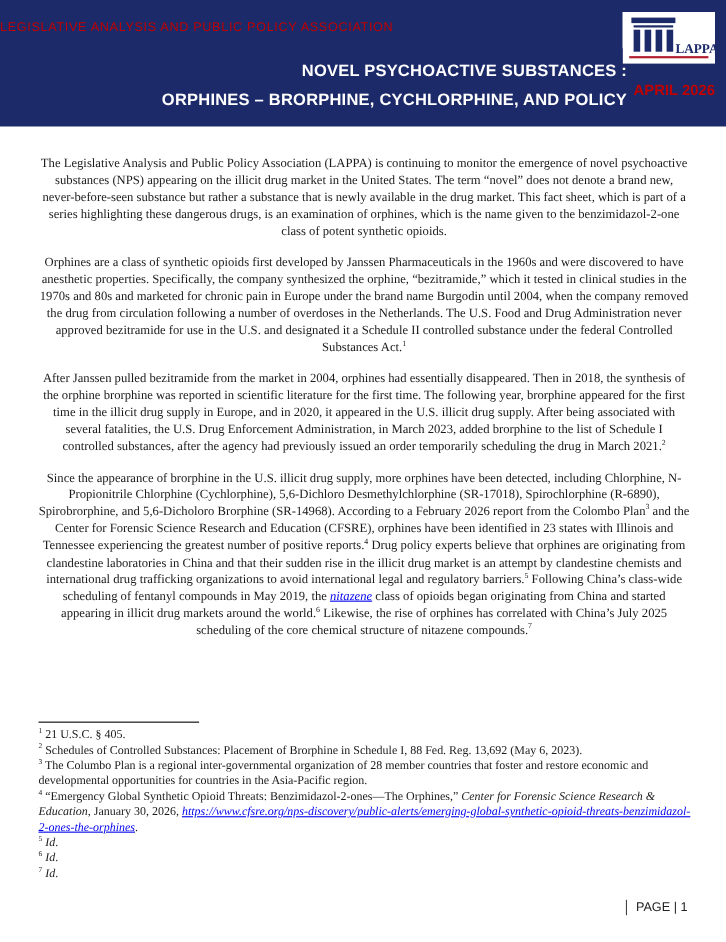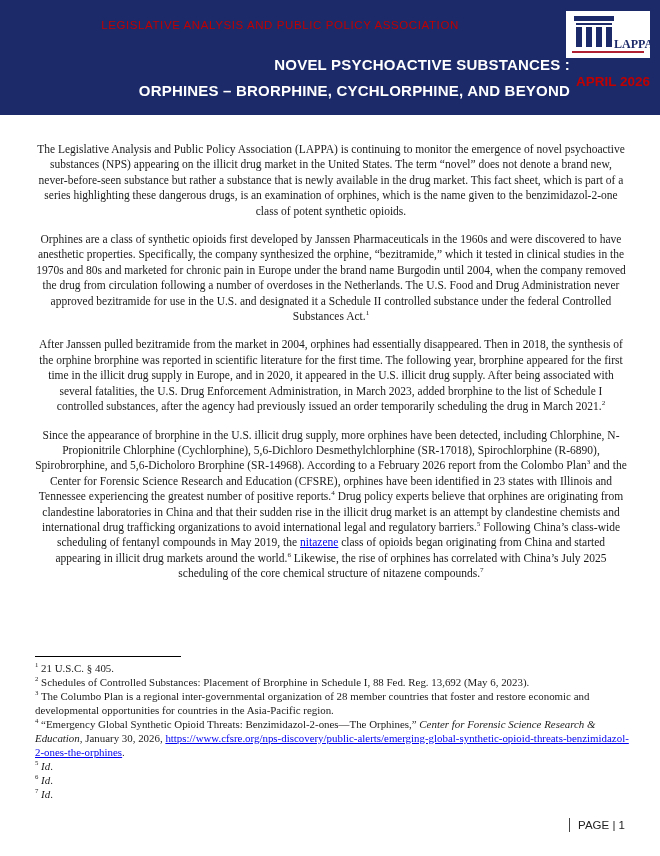--- a/index.html
+++ b/index.html
@@ -9,21 +9,21 @@
     --text:#1a1a1a;
   }
   html,body{margin:0;padding:0;background:#fff;}
   .page{
     position:relative;width:660px;height:856px;background:#fff;overflow:hidden;
     font-family:"Liberation Serif",serif;color:var(--text);
   }
   
   .header{position:absolute;top:0;left:0;width:660px;height:115px;background:var(--navy);}
   .org-title{
-    position:absolute;top:19px;left:0;width:560px;text-align:center;
+    position:absolute;top:19px;left:0;width:560px;
     font-family:"Liberation Sans",sans-serif;font-size:11.5px;letter-spacing:.6px;
     color:var(--red);font-weight:400;white-space:nowrap;
   }
   .doc-title{
     position:absolute;top:52px;left:30px;width:540px;text-align:right;
     font-family:"Liberation Sans",sans-serif;font-weight:700;font-size:15px;
     line-height:26px;color:#ffffff;letter-spacing:.2px;
   }
   .date{
     position:absolute;top:74px;right:10px;
@@ -36,21 +36,21 @@
   .logo svg{display:block;}
   .nv{fill:var(--navy);}
   .rd{fill:#b02030;}
   
   .body{
     position:absolute;top:142px;left:35px;width:592px;
     font-size:11.5px;line-height:15.4px;text-align:center;
   }
   .body p{margin:0 0 13px 0;}
   sup{font-size:.62em;line-height:0;vertical-align:super;}
-  a.link{color:var(--link);text-decoration:underline;cursor:pointer;overflow-wrap:break-word;}
+  a.link{color:var(--link);text-decoration:underline;cursor:pointer;overflow-wrap:break-word;font-style:italic;}
   .italic{font-style:italic;}
   
   .footnotes{
     position:absolute;top:656px;left:35px;width:600px;
     font-size:10.9px;line-height:14px;
   }
   .fn-rule{width:146px;border-top:1px solid #000;margin-bottom:4px;}
   .fn{margin:0;}
   
   .page-num{
@@ -76,21 +76,21 @@
         <rect class="nv" x="20" y="16" width="6" height="20"></rect>
         <rect class="nv" x="30" y="16" width="6" height="20"></rect>
         <rect class="nv" x="40" y="16" width="6" height="20"></rect>
         <text x="48" y="37" font-family="Liberation Serif, serif" font-weight="bold" font-size="12" class="nv">LAPPA</text>
         <rect class="rd" x="6" y="40" width="72" height="2"></rect>
       </svg>
     </div>
 
     <div class="doc-title">
       <div>NOVEL PSYCHOACTIVE SUBSTANCES :</div>
-      <div>ORPHINES – BRORPHINE, CYCHLORPHINE, AND BEYOND</div>
+      <div>ORPHINES – BRORPHINE, CYCHLORPHINE, AND POLICY</div>
     </div>
 
     <div class="date">APRIL 2026</div>
   </header>
 
   <main class="body">
     <p><span>The Legislative Analysis and Public Policy Association (LAPPA) is continuing to monitor the emergence of novel psychoactive substances (NPS) appearing on the illicit drug market in the United States. The term “novel” does not denote a brand new, never-before-seen substance but rather a substance that is newly available in the drug market. This fact sheet, which is part of a series highlighting these dangerous drugs, is an examination of orphines, which is the name given to the benzimidazol-2-one class of potent synthetic opioids.</span></p>
     <p><span>Orphines are a class of synthetic opioids first developed by Janssen Pharmaceuticals in the 1960s and were discovered to have anesthetic properties. Specifically, the company synthesized the orphine, “bezitramide,” which it tested in clinical studies in the 1970s and 80s and marketed for chronic pain in Europe under the brand name Burgodin until 2004, when the company removed the drug from circulation following a number of overdoses in the Netherlands. The U.S. Food and Drug Administration never approved bezitramide for use in the U.S. and designated it a Schedule II controlled substance under the federal Controlled Substances Act.</span><sup>1</sup></p>
     <p><span>After Janssen pulled bezitramide from the market in 2004, orphines had essentially disappeared. Then in 2018, the synthesis of the orphine brorphine was reported in scientific literature for the first time. The following year, brorphine appeared for the first time in the illicit drug supply in Europe, and in 2020, it appeared in the U.S. illicit drug supply. After being associated with several fatalities, the U.S. Drug Enforcement Administration, in March 2023, added brorphine to the list of Schedule I controlled substances, after the agency had previously issued an order temporarily scheduling the drug in March 2021.</span><sup>2</sup></p>
     <p><span>Since the appearance of brorphine in the U.S. illicit drug supply, more orphines have been detected, including Chlorphine, N-Propionitrile Chlorphine (Cychlorphine), 5,6-Dichloro Desmethylchlorphine (SR-17018), Spirochlorphine (R-6890), Spirobrorphine, and 5,6-Dicholoro Brorphine (SR-14968). According to a February 2026 report from the Colombo Plan</span><sup>3</sup><span> and the Center for Forensic Science Research and Education (CFSRE), orphines have been identified in 23 states with Illinois and Tennessee experiencing the greatest number of positive reports.</span><sup>4</sup><span> Drug policy experts believe that orphines are originating from clandestine laboratories in China and that their sudden rise in the illicit drug market is an attempt by clandestine chemists and international drug trafficking organizations to avoid international legal and regulatory barriers.</span><sup>5</sup><span> Following China’s class-wide scheduling of fentanyl compounds in May 2019, the </span><a class="link" href="#">nitazene</a><span> class of opioids began originating from China and started appearing in illicit drug markets around the world.</span><sup>6</sup><span> Likewise, the rise of orphines has correlated with China’s July 2025 scheduling of the core chemical structure of nitazene compounds.</span><sup>7</sup></p>

